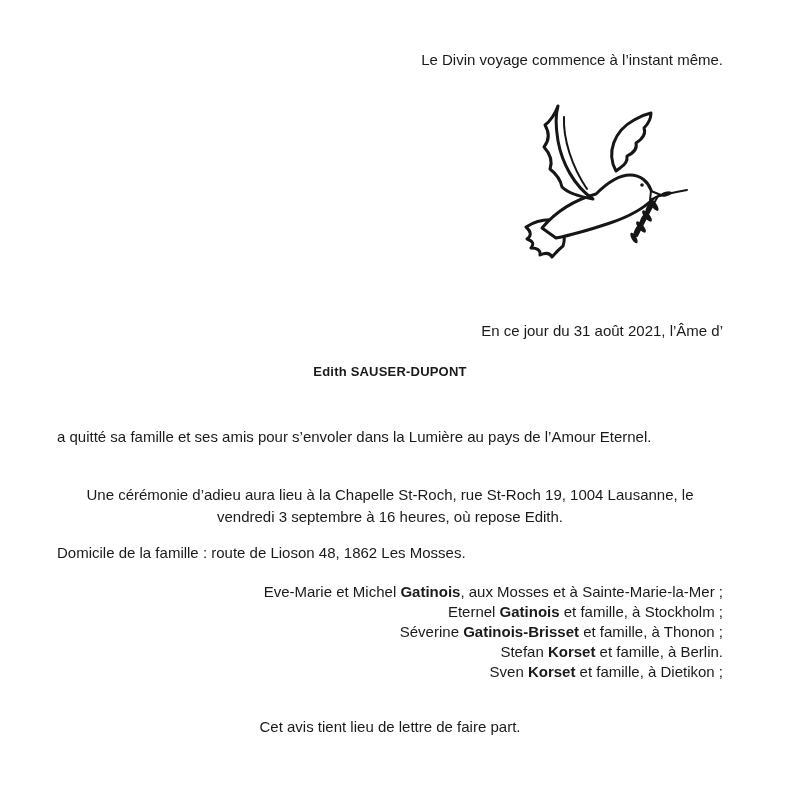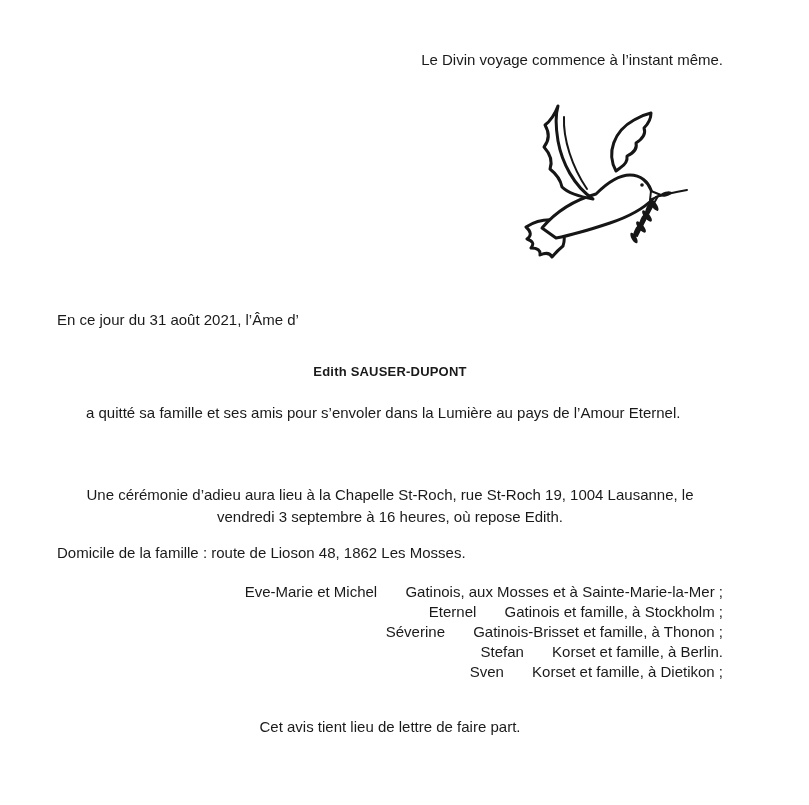--- a/index.html
+++ b/index.html
@@ -19,27 +19,27 @@
     overflow: hidden;
   }
   .block {
     position: absolute;
     left: 57px;
     right: 86px;
     line-height: 22px;
   }
   .motto       { top: 49px;  text-align: right; }
   .dove-wrap   { position: absolute; left: 500px; top: 95px; width: 200px; height: 180px; }
-  .intro       { top: 309px; }
+  .intro       { top: 320px; text-align: right; }
   .deceased    { top: 361px; text-align: center; font-size: 13px; font-weight: 700; letter-spacing: 0.2px; }
-  .tribute     { top: 402px; margin-left: 29px; }
+  .tribute     { top: 426px; }
   .ceremony    { top: 484px; text-align: center; }
   .residence   { top: 542px; }
   .family      { top: 582px; text-align: right; line-height: 20px; }
-  .family b    { font-weight: 400; margin-left: 24px; }
+  .family b    { font-weight: 700; }
   .closing     { top: 716px; text-align: center; }
 </style>
 </head>
 <body>
 
 <div class="page">
 
   <div class="block motto">Le Divin voyage commence à l’instant même.</div>
 
   <div class="dove-wrap">

